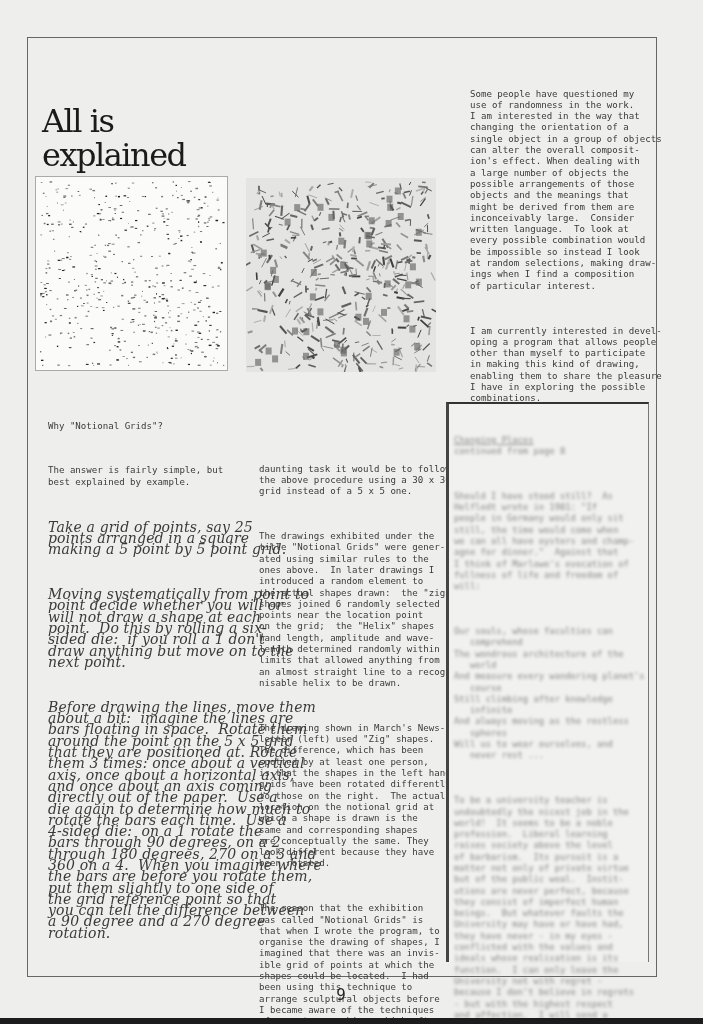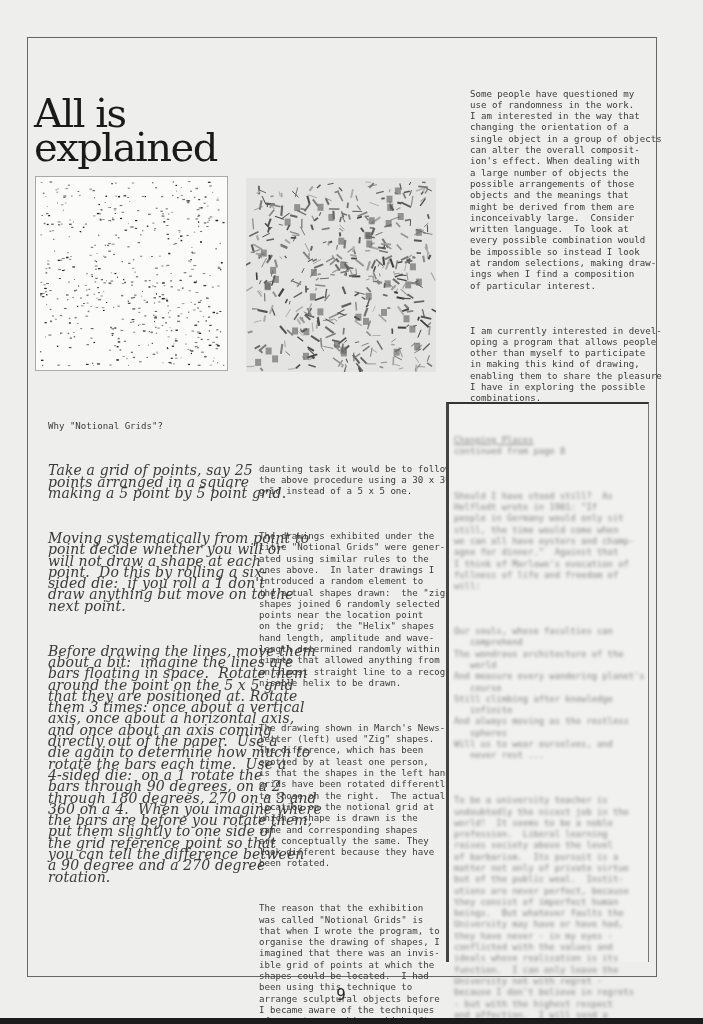--- a/index.html
+++ b/index.html
@@ -7,23 +7,23 @@
     width: 703px; height: 1024px; overflow: hidden;
     background: #eeeeec; position: relative;
     font-family: "DejaVu Sans Mono", "Liberation Mono", monospace;
     color: #333;
   }
   .page-frame {
     position: absolute; left: 27px; top: 37px; width: 630px; height: 940px;
     border: 1px solid #666; box-sizing: border-box;
   }
   .title {
-    position: absolute; left: 34px; top: 96px; margin: 0;
+    position: absolute; left: 34px; top: 96px; margin: 8px;
     font-family: "DejaVu Serif", "Liberation Serif", serif;
-    font-size: 40px; line-height: 34px; font-weight: normal; color: #1a1a1a;
+    font-size: 32px; line-height: 34px; font-weight: normal; color: #1a1a1a;
     letter-spacing: -1.5px;
   }
   .title span { display: block; }
   .figure {
     position: absolute; box-sizing: border-box;
   }
   .figure-left { left: 35px; top: 176px; width: 193px; height: 195px; background: #fbfbfa; border: 1px solid #aaa; }
   .figure-right { left: 246px; top: 178px; width: 190px; height: 194px; background: #e4e4e2; }
   .figure svg { width: 100%; height: 100%; display: block; }
   .text {
@@ -1084,20 +1084,22 @@
 in making this kind of drawing,
 enabling them to share the pleasure
 I have in exploring the possible
 combinations.</p>
   <p>Stephen Bell
 Artist in Residence</p>
 </div>
 
 <div class="text italic col-left">
   <p>Why "Notional Grids"?</p>
+  <p>The answer is fairly simple, but
+best explained by example.</p>
   <p class="it">Take a grid of points, say 25
 points arranged in a square
 making a 5 point by 5 point grid.</p>
   <p class="it">Moving systematically from point to
 point decide whether you will or
 will not draw a shape at each
 point.  Do this by rolling a six-
 sided die:  if you roll a 1 don't
 draw anything but move on to the
 next point.</p>

